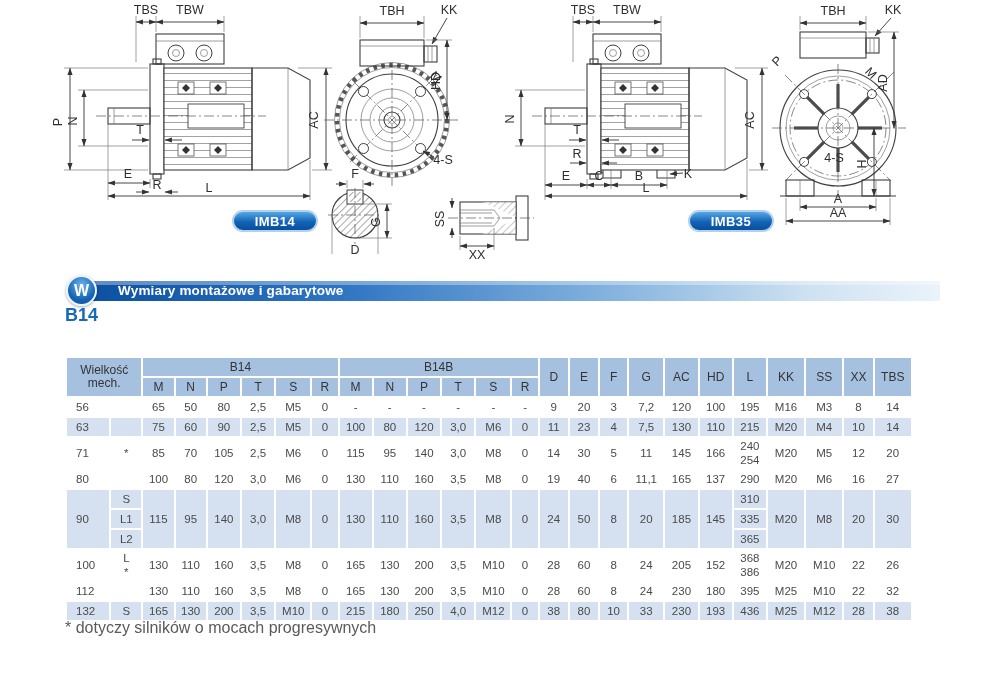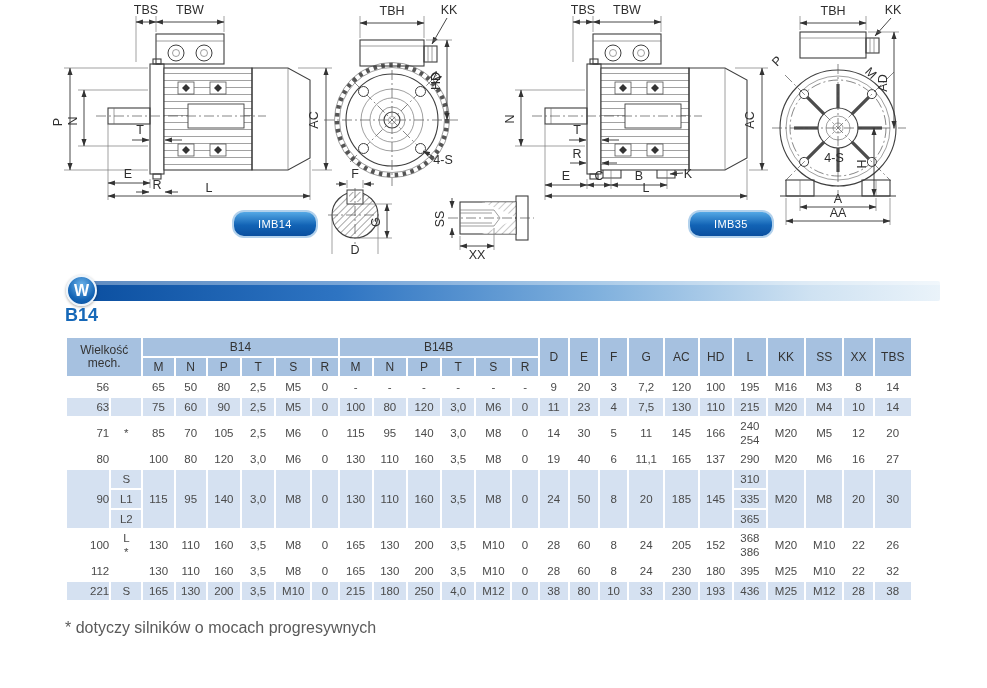--- a/index.html
+++ b/index.html
@@ -11,49 +11,49 @@
   .tc{text-anchor:middle;}
   .ol{fill:none;stroke:#3f3f3f;stroke-width:1.1;}
   .ol2{fill:#fff;stroke:#3f3f3f;stroke-width:1;}
   .tl{fill:none;stroke:#6a6a6a;stroke-width:0.65;}
   .el{stroke:#7a7a7a;stroke-width:0.7;}
   .cl{fill:none;stroke:#555;stroke-width:0.7;stroke-dasharray:10 3 2 3;}
   .dl{stroke:#333;stroke-width:0.9;marker-start:url(#arr);marker-end:url(#arr);}
   .da{stroke:#333;stroke-width:0.9;marker-end:url(#arr);}
   .spoke{stroke:#4a4a4a;stroke-width:3.2;}
 
-  .badge{position:absolute;width:86px;height:28px;border-radius:12px;box-sizing:border-box;
+  .badge{position:absolute;width:86px;height:22px;border-radius:12px;box-sizing:border-box;
          background:linear-gradient(#54a8e5,#1263b5 55%,#0a4f9f);border:2px solid #b2d1ec;
-         color:#fff;font-weight:normal;font-size:11px;display:flex;align-items:center;justify-content:center;
+         color:#fff;font-weight:bold;font-size:13px;display:flex;align-items:center;justify-content:center;
          letter-spacing:.4px;}
   #badge14{left:232px;top:210px;}
   #badge35{left:688px;top:210px;}
 
   
   .secbar{position:absolute;left:80px;top:281px;width:860px;height:20px;border-radius:2px;
           background:linear-gradient(to right,#0b4fa0,#2e74c2 30%,#7fb0dd 60%,#cfe2f2 85%,#eaf3fa);}
   .secbar-hl{position:absolute;left:80px;top:281px;width:860px;height:4px;background:rgba(255,255,255,.35);}
   .wbadge{position:absolute;left:66px;top:275px;width:31px;height:31px;border-radius:50%;
           background:radial-gradient(circle at 50% 30%,#6db4ea,#1565b5 62%,#0a4d9c);
           border:2px solid #ecf4fb;box-sizing:border-box;box-shadow:0 1px 3px rgba(0,0,0,.35);
           color:#fff;font-weight:bold;font-size:16px;display:flex;align-items:center;justify-content:center;}
   .sectitle{position:absolute;left:118px;top:283px;color:#fff;font-weight:bold;font-size:13.5px;letter-spacing:.2px;}
   .subheading{position:absolute;left:65px;top:305px;color:#1668b8;font-weight:bold;font-size:18px;}
 
   
   #tablewrap{position:absolute;left:65px;top:336px;width:850px;}
   #dimtable{border-collapse:separate;border-spacing:2px;table-layout:fixed;width:848px;
-            font-size:11.5px;color:#4a4a4a;}
+            font-size:11.5px;color:#4a4a4a;margin-top:20px;}
   #dimtable th{background:#a6c1e0;font-weight:normal;color:#333;padding:1px 0;line-height:13px;
                font-size:12px;text-align:center;}
   #dimtable td{text-align:center;padding:1px 0;line-height:15px;vertical-align:middle;}
   #dimtable td div{line-height:14px;}
   #dimtable tr{height:18px;}
   #dimtable tr.shaded td{background:#d5e1f1;}
-  #dimtable td.size{text-align:right;padding-left:9px;}
+  #dimtable td.size{text-align:left;padding-left:9px;}
 
   .footnote{position:absolute;left:65px;top:619px;font-size:16px;color:#5a5a5a;}
 </style>
 </head>
 <body>
 
 <div id="stage">
 
   <svg id="drawings" width="987" height="270" viewBox="0 0 987 270">
     <defs>
@@ -332,20 +332,21 @@
       <text class="tc" x="838" y="217">AA</text>
     </g>
   </svg>
 
   <div class="badge" id="badge14">IMB14</div>
   <div class="badge" id="badge35">IMB35</div>
 
   <div class="secbar"></div>
   <div class="secbar-hl"></div>
   <div class="wbadge">W</div>
+  <div class="sectitle">Wymiary montażowe i gabarytowe</div>
   <div class="subheading">B14</div>
 
   <div id="tablewrap">
     <table id="dimtable">
       <colgroup>
         <col style="width:42px">
           <col style="width:30px">
         <col style="width:30px">
           <col style="width:30px">
           <col style="width:32px">
@@ -605,21 +606,21 @@
             <td>24</td>
             <td>230</td>
             <td>180</td>
             <td>395</td>
             <td>M25</td>
             <td>M10</td>
             <td>22</td>
             <td>32</td>
           </tr>
           <tr class="shaded">
-            <td class="size">221</td>
+            <td class="size">132</td>
             <td>
               <div>S</div>
             </td>
             <td>165</td>
             <td>130</td>
             <td>200</td>
             <td>3,5</td>
             <td>M10</td>
             <td>0</td>
             <td>215</td>

